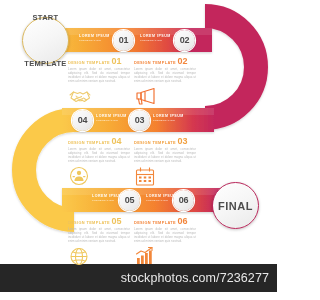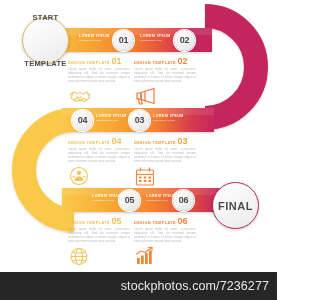--- a/index.html
+++ b/index.html
@@ -79,21 +79,21 @@
   .block .bico{margin-top:3px;height:22px;display:block;}
   .block .bico svg{display:block;}
 
   
   .t-gold .bh-t,.t-gold .bh-n{color:#EEC25B;}
   .t-orange .bh-t,.t-orange .bh-n{color:#F3863C;}
   .t-orange2 .bh-t,.t-orange2 .bh-n{color:#F2A03F;}
 
   
   #footer{
-    position:absolute;left:0;bottom:0;width:277px;height:28px;
+    position:absolute;left:0;bottom:8px;width:277px;height:28px;
     background:#262626;
   }
   #footer span{
     position:absolute;right:8px;top:50%;transform:translateY(-50%);
     color:#e8e8e8;font-size:12.5px;letter-spacing:.1px;
   }
 </style>
 </head>
 <body>
 

